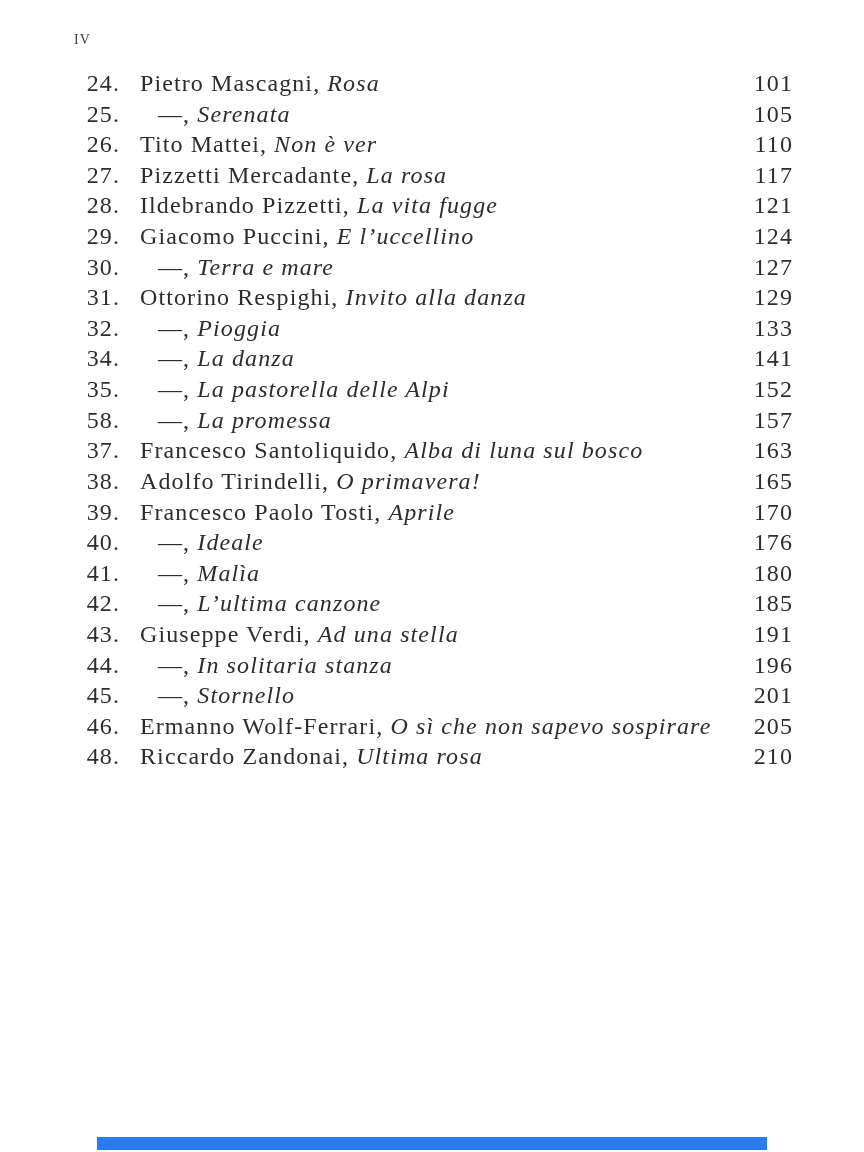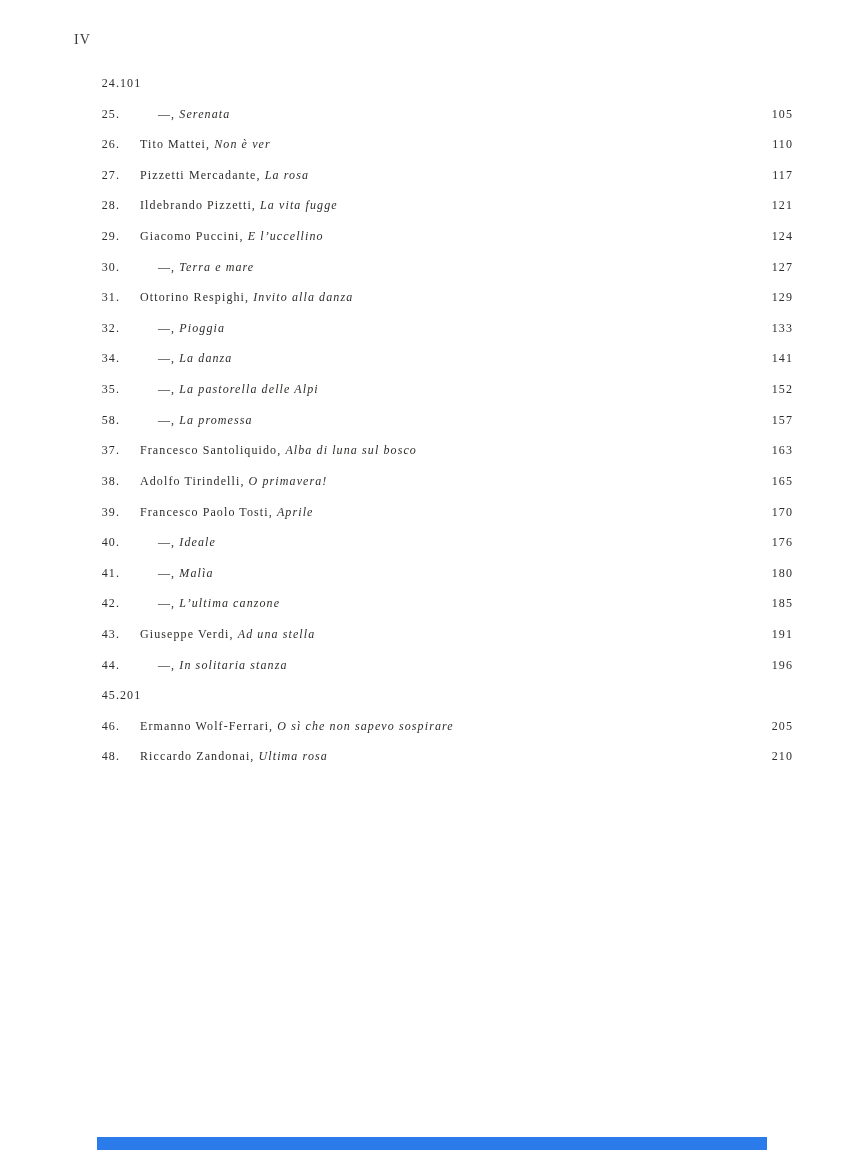--- a/index.html
+++ b/index.html
@@ -33,21 +33,21 @@
     position: absolute;
     left: 74px;
     top: 68px;
     width: 719px;
   }
   .row {
     display: flex;
     align-items: baseline;
     height: 30.62px;
     line-height: 30.62px;
-    font-size: 12px;
+    font-size: 24px;
     letter-spacing: 1.1px;
     white-space: nowrap;
   }
   .num {
     flex: none;
     width: 46px;
     text-align: right;
   }
   .txt {
     flex: 1 1 auto;
@@ -72,20 +72,21 @@
   }
 </style>
 </head>
 <body>
 
 <div class="page">
   <div class="folio">IV</div>
   <div class="toc">
       <div class="row">
         <span class="num">24.</span>
+        <span class="txt"><span class="composer">Pietro Mascagni, </span><span class="ttl">Rosa</span></span>
         <span class="pg">101</span>
       </div>
       <div class="row cont">
         <span class="num">25.</span>
         <span class="txt"><span class="composer">—, </span><span class="ttl">Serenata</span></span>
         <span class="pg">105</span>
       </div>
       <div class="row">
         <span class="num">26.</span>
         <span class="txt"><span class="composer">Tito Mattei, </span><span class="ttl">Non è ver</span></span>
@@ -171,20 +172,21 @@
         <span class="txt"><span class="composer">Giuseppe Verdi, </span><span class="ttl">Ad una stella</span></span>
         <span class="pg">191</span>
       </div>
       <div class="row cont">
         <span class="num">44.</span>
         <span class="txt"><span class="composer">—, </span><span class="ttl">In solitaria stanza</span></span>
         <span class="pg">196</span>
       </div>
       <div class="row cont">
         <span class="num">45.</span>
+        <span class="txt"><span class="composer">—, </span><span class="ttl">Stornello</span></span>
         <span class="pg">201</span>
       </div>
       <div class="row">
         <span class="num">46.</span>
         <span class="txt"><span class="composer">Ermanno Wolf-Ferrari, </span><span class="ttl">O sì che non sapevo sospirare</span></span>
         <span class="pg">205</span>
       </div>
       <div class="row">
         <span class="num">48.</span>
         <span class="txt"><span class="composer">Riccardo Zandonai, </span><span class="ttl">Ultima rosa</span></span>

